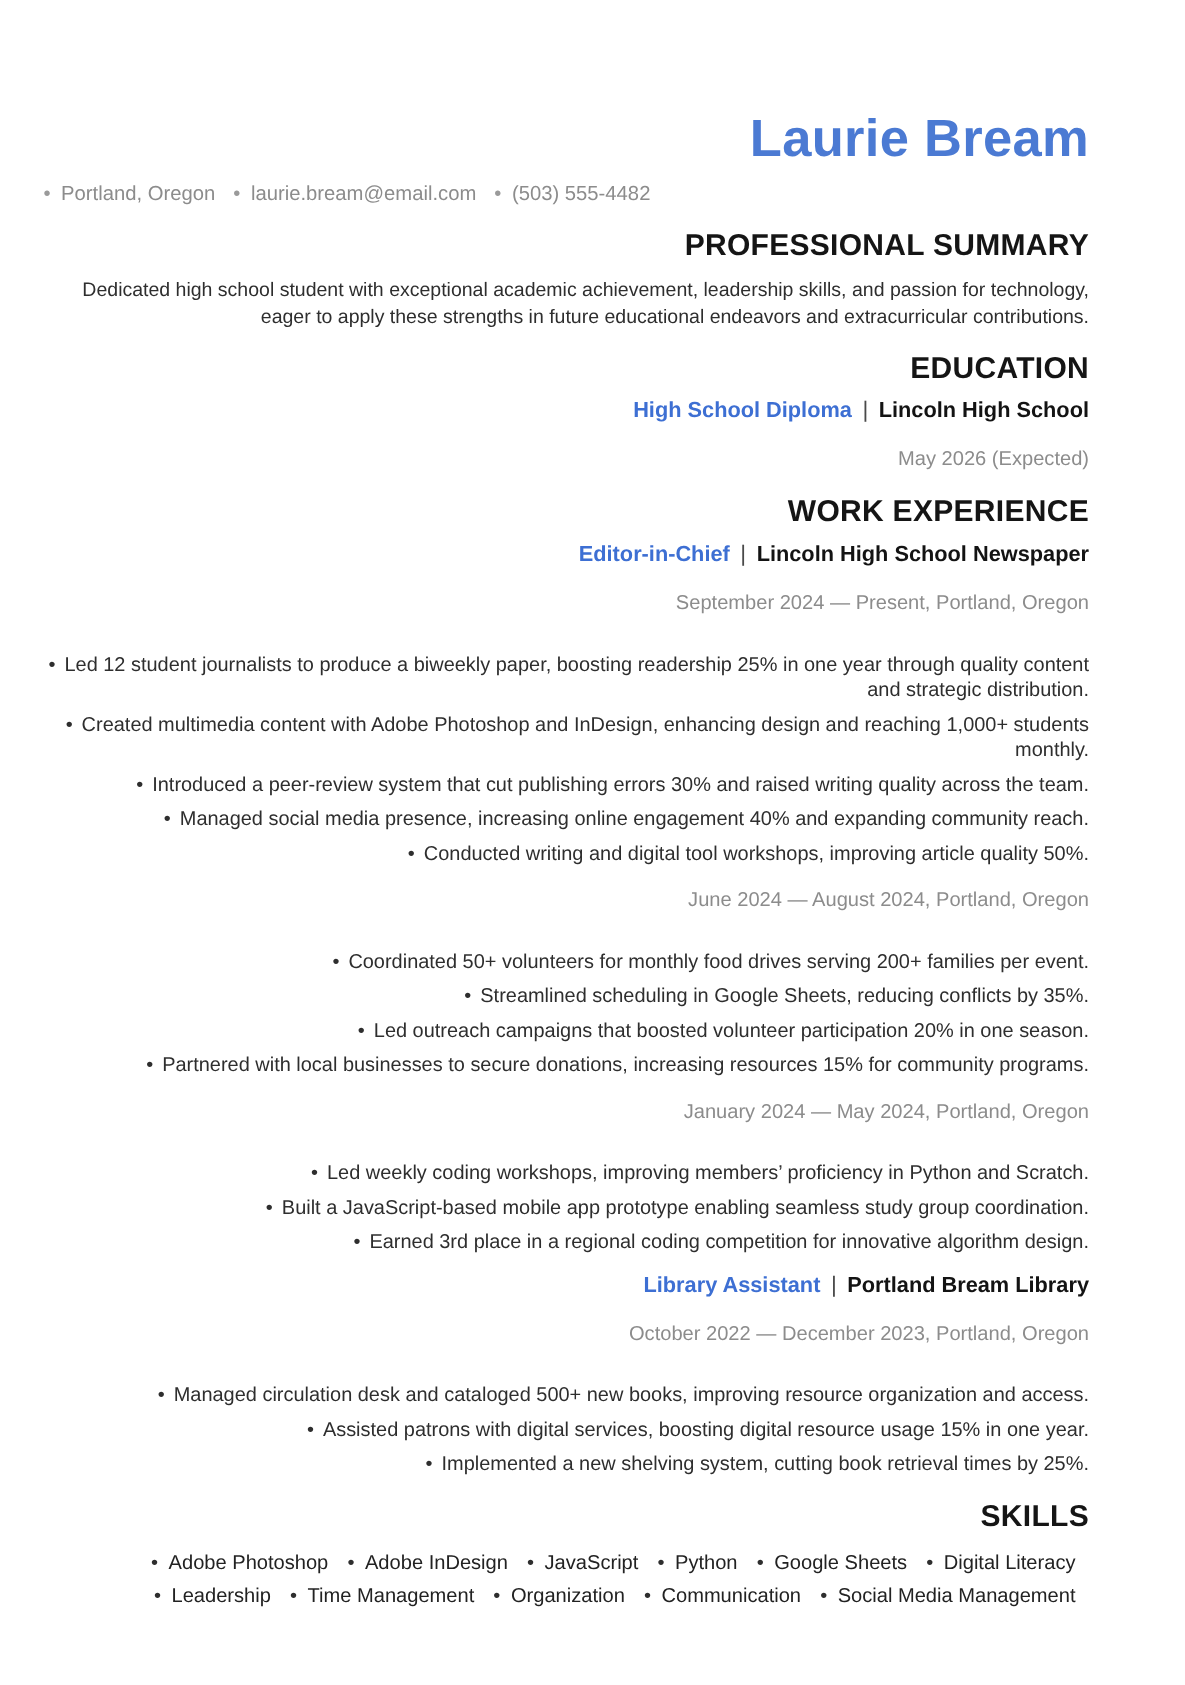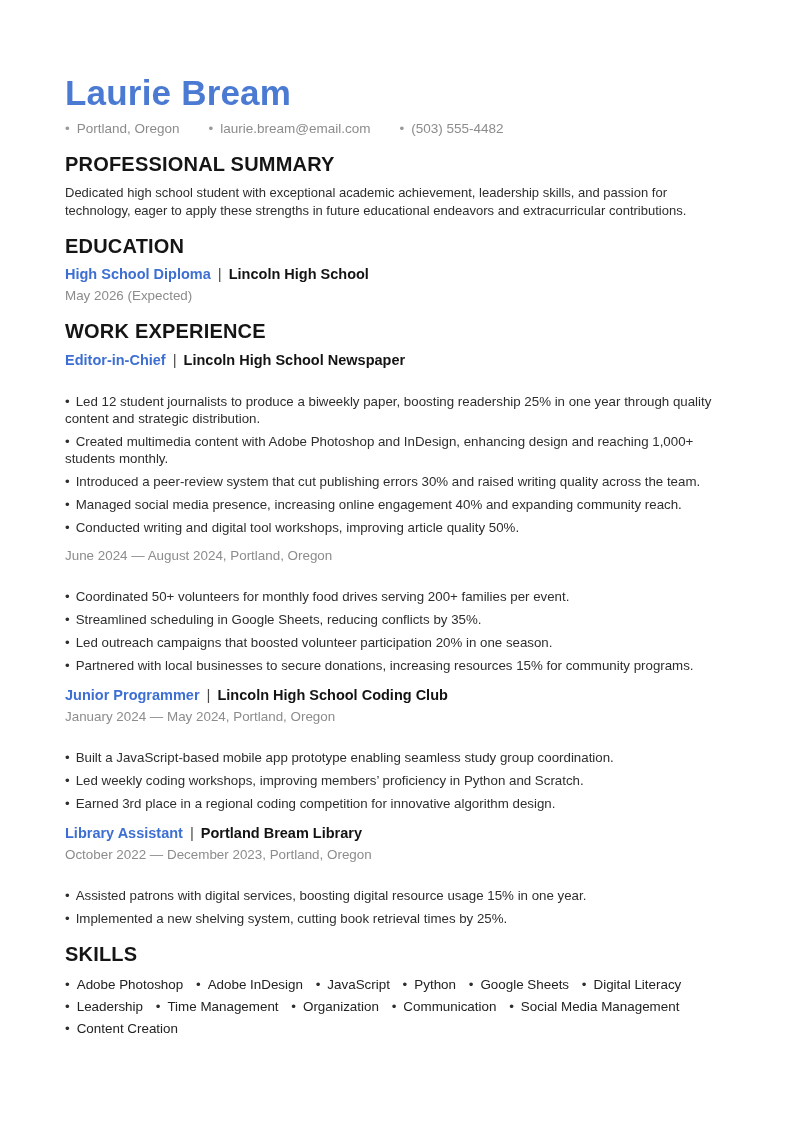--- a/index.html
+++ b/index.html
@@ -1,39 +1,40 @@
 <!DOCTYPE html>
 <html><head>
 <meta charset="utf-8">
 <style>
   * { margin: 0; padding: 0; box-sizing: border-box; }
   html, body { background: #ffffff; }
   .page {
     width: 790px;
     height: 1075px;
     background: #ffffff;
-    padding: 74px 64px 0 65px;
+    padding: 74px 64px 0 29px;
     font-family: "Liberation Sans", sans-serif;
     color: #2e2e2e;
     overflow: hidden;
+    text-align: right;
   }
   .name {
     font-size: 35px;
     font-weight: 700;
     line-height: 38px;
     color: #4b7ad3;
     letter-spacing: 0.2px;
   }
   .contact-row {
     margin-top: 8px;
     font-size: 13.5px;
     line-height: 17px;
     color: #8c8c8c;
     display: flex;
-    gap: 29px;
+    gap: 12px;
   }
   .contact-item { white-space: nowrap; }
   .dot { margin-right: 7px; }
   .contact-item .dot { color: #9a9a9a; }
   .section-heading {
     margin-top: 17px;
     font-size: 20px;
     font-weight: 700;
     line-height: 21px;
     color: #151515;
@@ -53,21 +54,21 @@
   }
   .role { color: #3d6fd3; }
   .pipe {
     color: #4a4a4a;
     font-weight: 400;
     margin: 0 7px;
     font-size: 15px;
   }
   .org { color: #131313; font-weight: 700; }
   .entry-date {
-    margin-top: 5px;
+    margin-top: 15px;
     font-size: 13.4px;
     line-height: 16px;
     color: #8c8c8c;
   }
   .job { margin-top: 12px; }
   .job.first { margin-top: 9px; }
   .bullets { margin-top: 24px; }
   .bullet-item {
     font-size: 13.3px;
     line-height: 17px;
@@ -106,57 +107,56 @@
     </div>
     <div class="entry-date">May 2026 (Expected)</div>
   </div>
 
   <h2 class="section-heading">WORK EXPERIENCE</h2>
 
   <div class="job first">
     <div class="entry-title-row">
       <span class="role">Editor-in-Chief</span><span class="pipe">|</span><span class="org">Lincoln High School Newspaper</span>
     </div>
+    <div class="entry-date">September 2024 — Present, Portland, Oregon</div>
     <div class="bullets">
       <p class="bullet-item"><span class="dot">•</span><span>Led 12 student journalists to produce a biweekly paper, boosting readership 25% in one year through quality content and strategic distribution.</span></p>
       <p class="bullet-item"><span class="dot">•</span><span>Created multimedia content with Adobe Photoshop and InDesign, enhancing design and reaching 1,000+ students monthly.</span></p>
       <p class="bullet-item"><span class="dot">•</span><span>Introduced a peer-review system that cut publishing errors 30% and raised writing quality across the team.</span></p>
       <p class="bullet-item"><span class="dot">•</span><span>Managed social media presence, increasing online engagement 40% and expanding community reach.</span></p>
       <p class="bullet-item"><span class="dot">•</span><span>Conducted writing and digital tool workshops, improving article quality 50%.</span></p>
     </div>
   </div>
 
   <div class="job">
     <div class="entry-date">June 2024 — August 2024, Portland, Oregon</div>
     <div class="bullets">
       <p class="bullet-item"><span class="dot">•</span><span>Coordinated 50+ volunteers for monthly food drives serving 200+ families per event.</span></p>
       <p class="bullet-item"><span class="dot">•</span><span>Streamlined scheduling in Google Sheets, reducing conflicts by 35%.</span></p>
       <p class="bullet-item"><span class="dot">•</span><span>Led outreach campaigns that boosted volunteer participation 20% in one season.</span></p>
       <p class="bullet-item"><span class="dot">•</span><span>Partnered with local businesses to secure donations, increasing resources 15% for community programs.</span></p>
     </div>
   </div>
 
   <div class="job">
-    <div class="entry-title-row">
-      <span class="role">Junior Programmer</span><span class="pipe">|</span><span class="org">Lincoln High School Coding Club</span>
-    </div>
     <div class="entry-date">January 2024 — May 2024, Portland, Oregon</div>
     <div class="bullets">
+      <p class="bullet-item"><span class="dot">•</span><span>Led weekly coding workshops, improving members’ proficiency in Python and Scratch.</span></p>
       <p class="bullet-item"><span class="dot">•</span><span>Built a JavaScript-based mobile app prototype enabling seamless study group coordination.</span></p>
-      <p class="bullet-item"><span class="dot">•</span><span>Led weekly coding workshops, improving members’ proficiency in Python and Scratch.</span></p>
       <p class="bullet-item"><span class="dot">•</span><span>Earned 3rd place in a regional coding competition for innovative algorithm design.</span></p>
     </div>
   </div>
 
   <div class="job">
     <div class="entry-title-row">
       <span class="role">Library Assistant</span><span class="pipe">|</span><span class="org">Portland Bream Library</span>
     </div>
     <div class="entry-date">October 2022 — December 2023, Portland, Oregon</div>
     <div class="bullets">
+      <p class="bullet-item"><span class="dot">•</span><span>Managed circulation desk and cataloged 500+ new books, improving resource organization and access.</span></p>
       <p class="bullet-item"><span class="dot">•</span><span>Assisted patrons with digital services, boosting digital resource usage 15% in one year.</span></p>
       <p class="bullet-item"><span class="dot">•</span><span>Implemented a new shelving system, cutting book retrieval times by 25%.</span></p>
     </div>
   </div>
 
   <h2 class="section-heading">SKILLS</h2>
   <div class="skills-list">
     <span class="skill-item"><span class="dot">•</span><span>Adobe Photoshop</span></span>
     <span class="skill-item"><span class="dot">•</span><span>Adobe InDesign</span></span>
     <span class="skill-item"><span class="dot">•</span><span>JavaScript</span></span>

